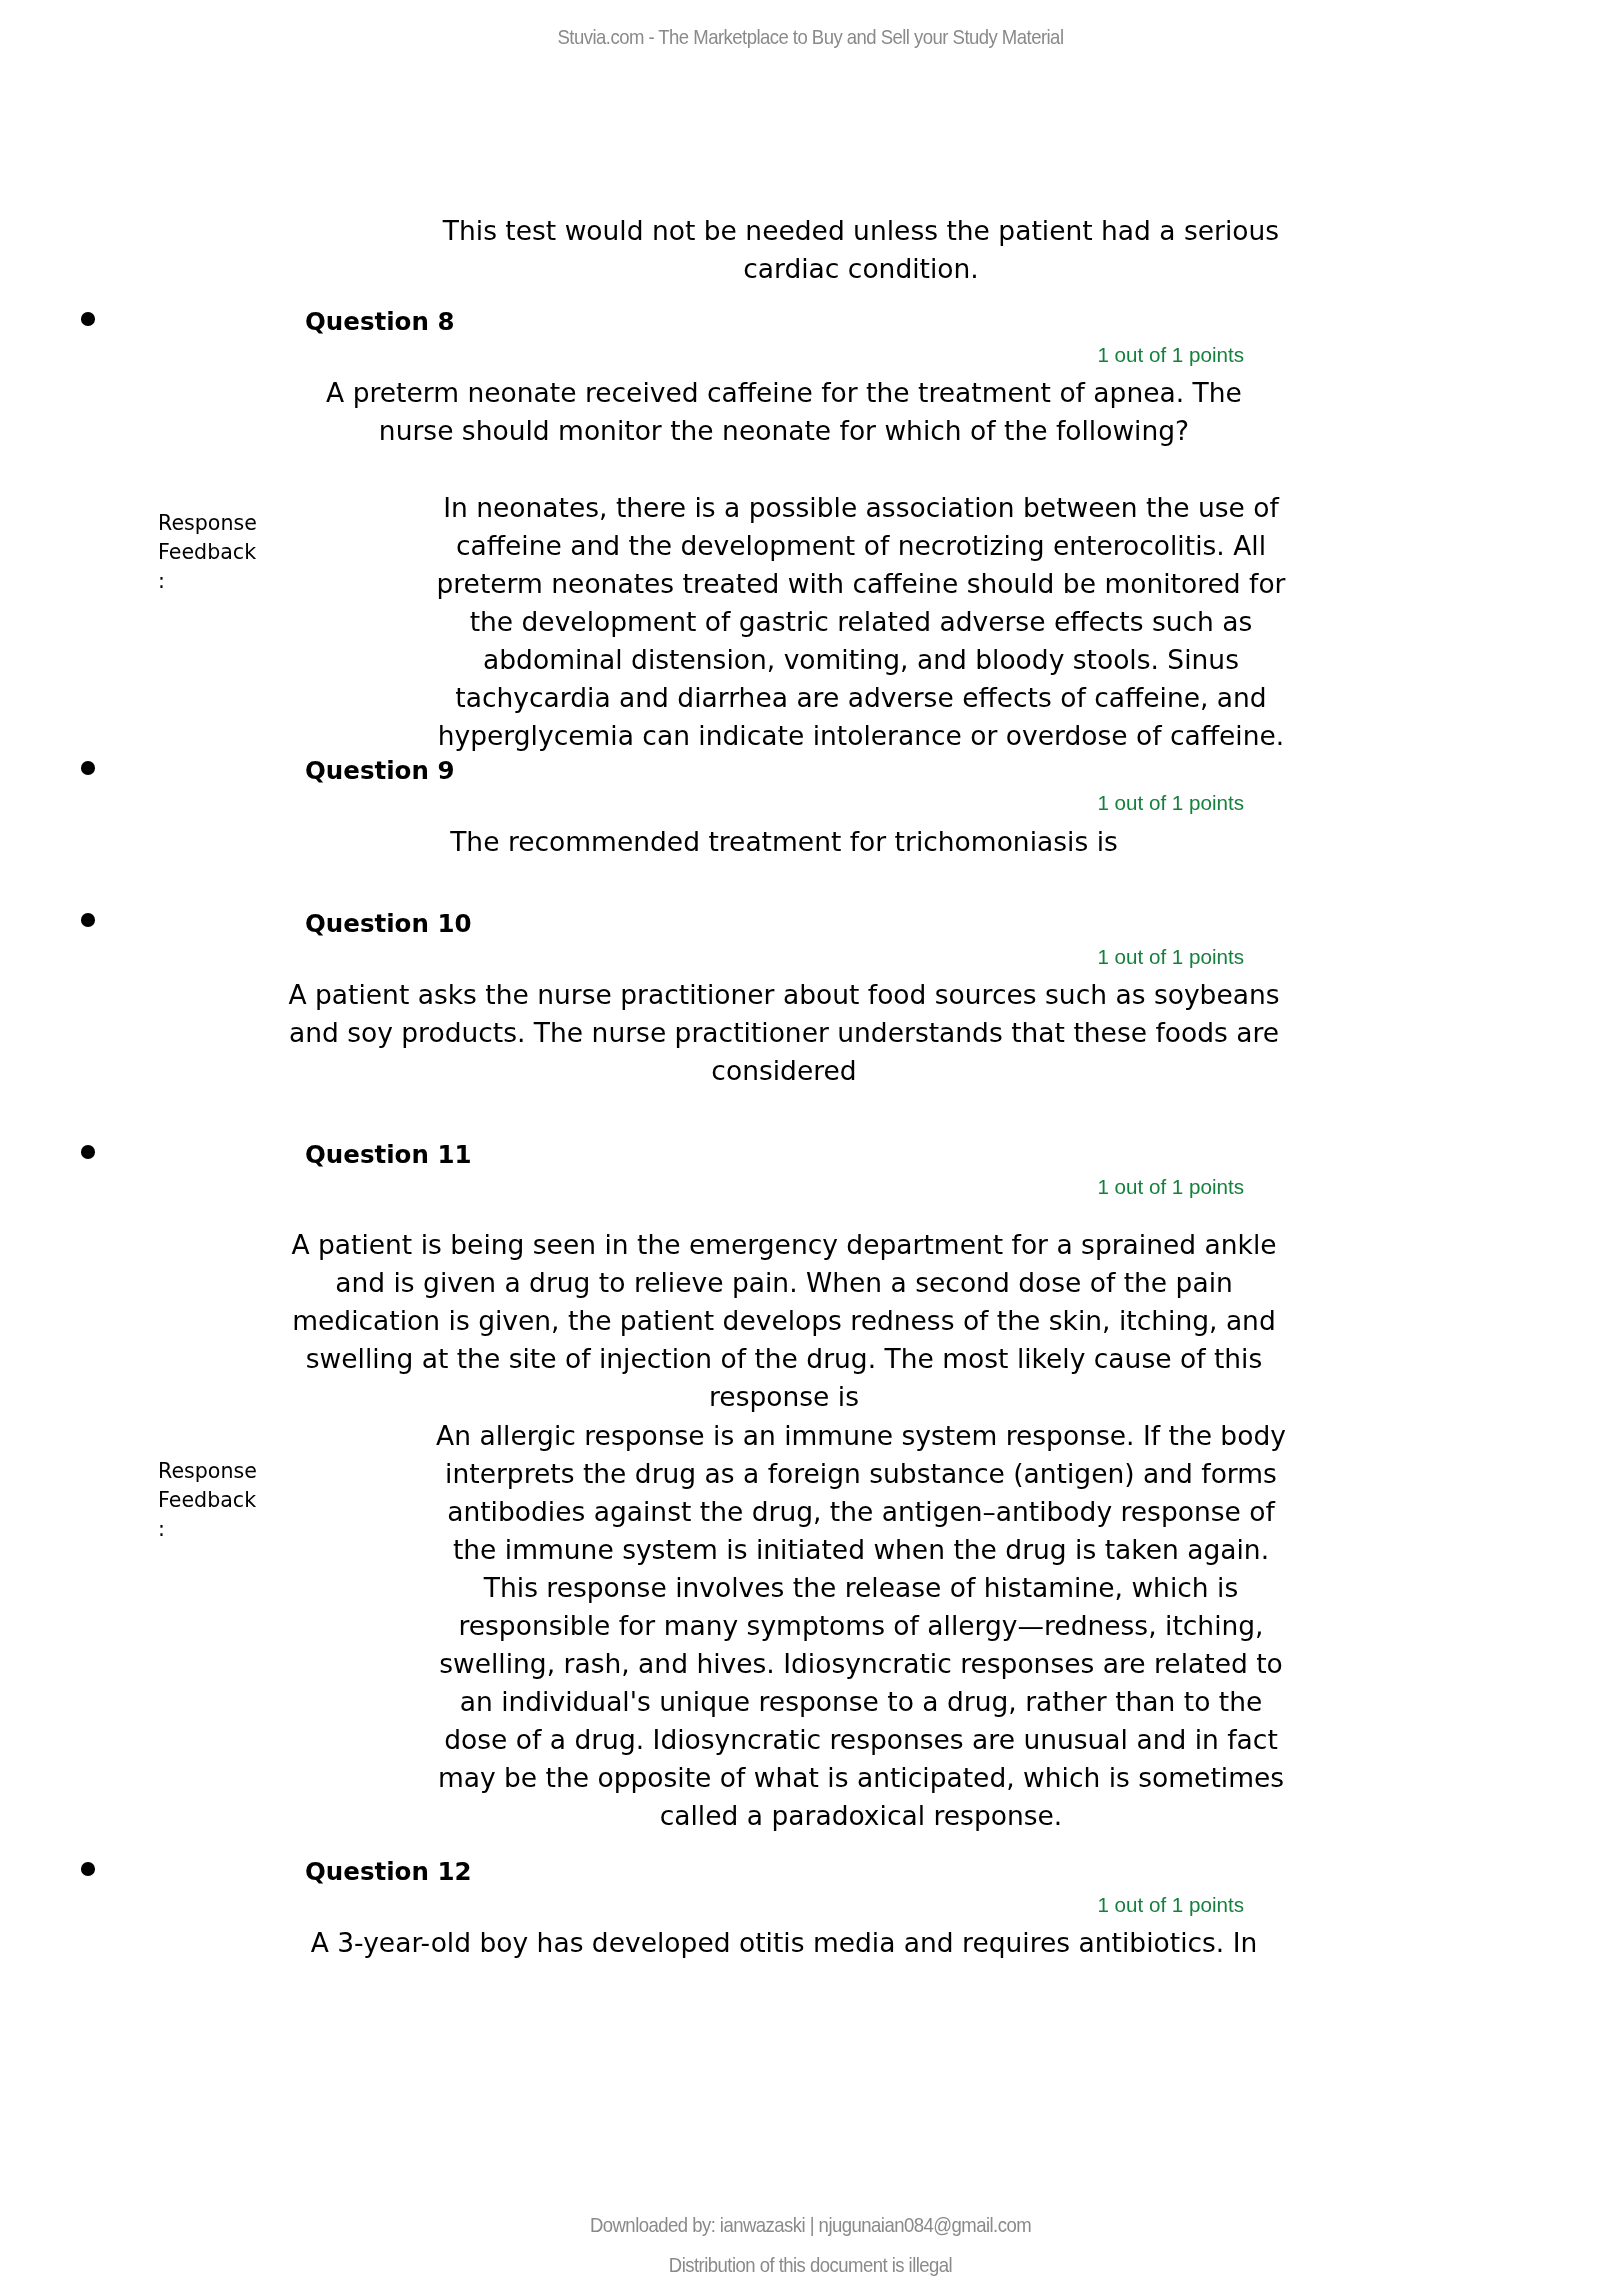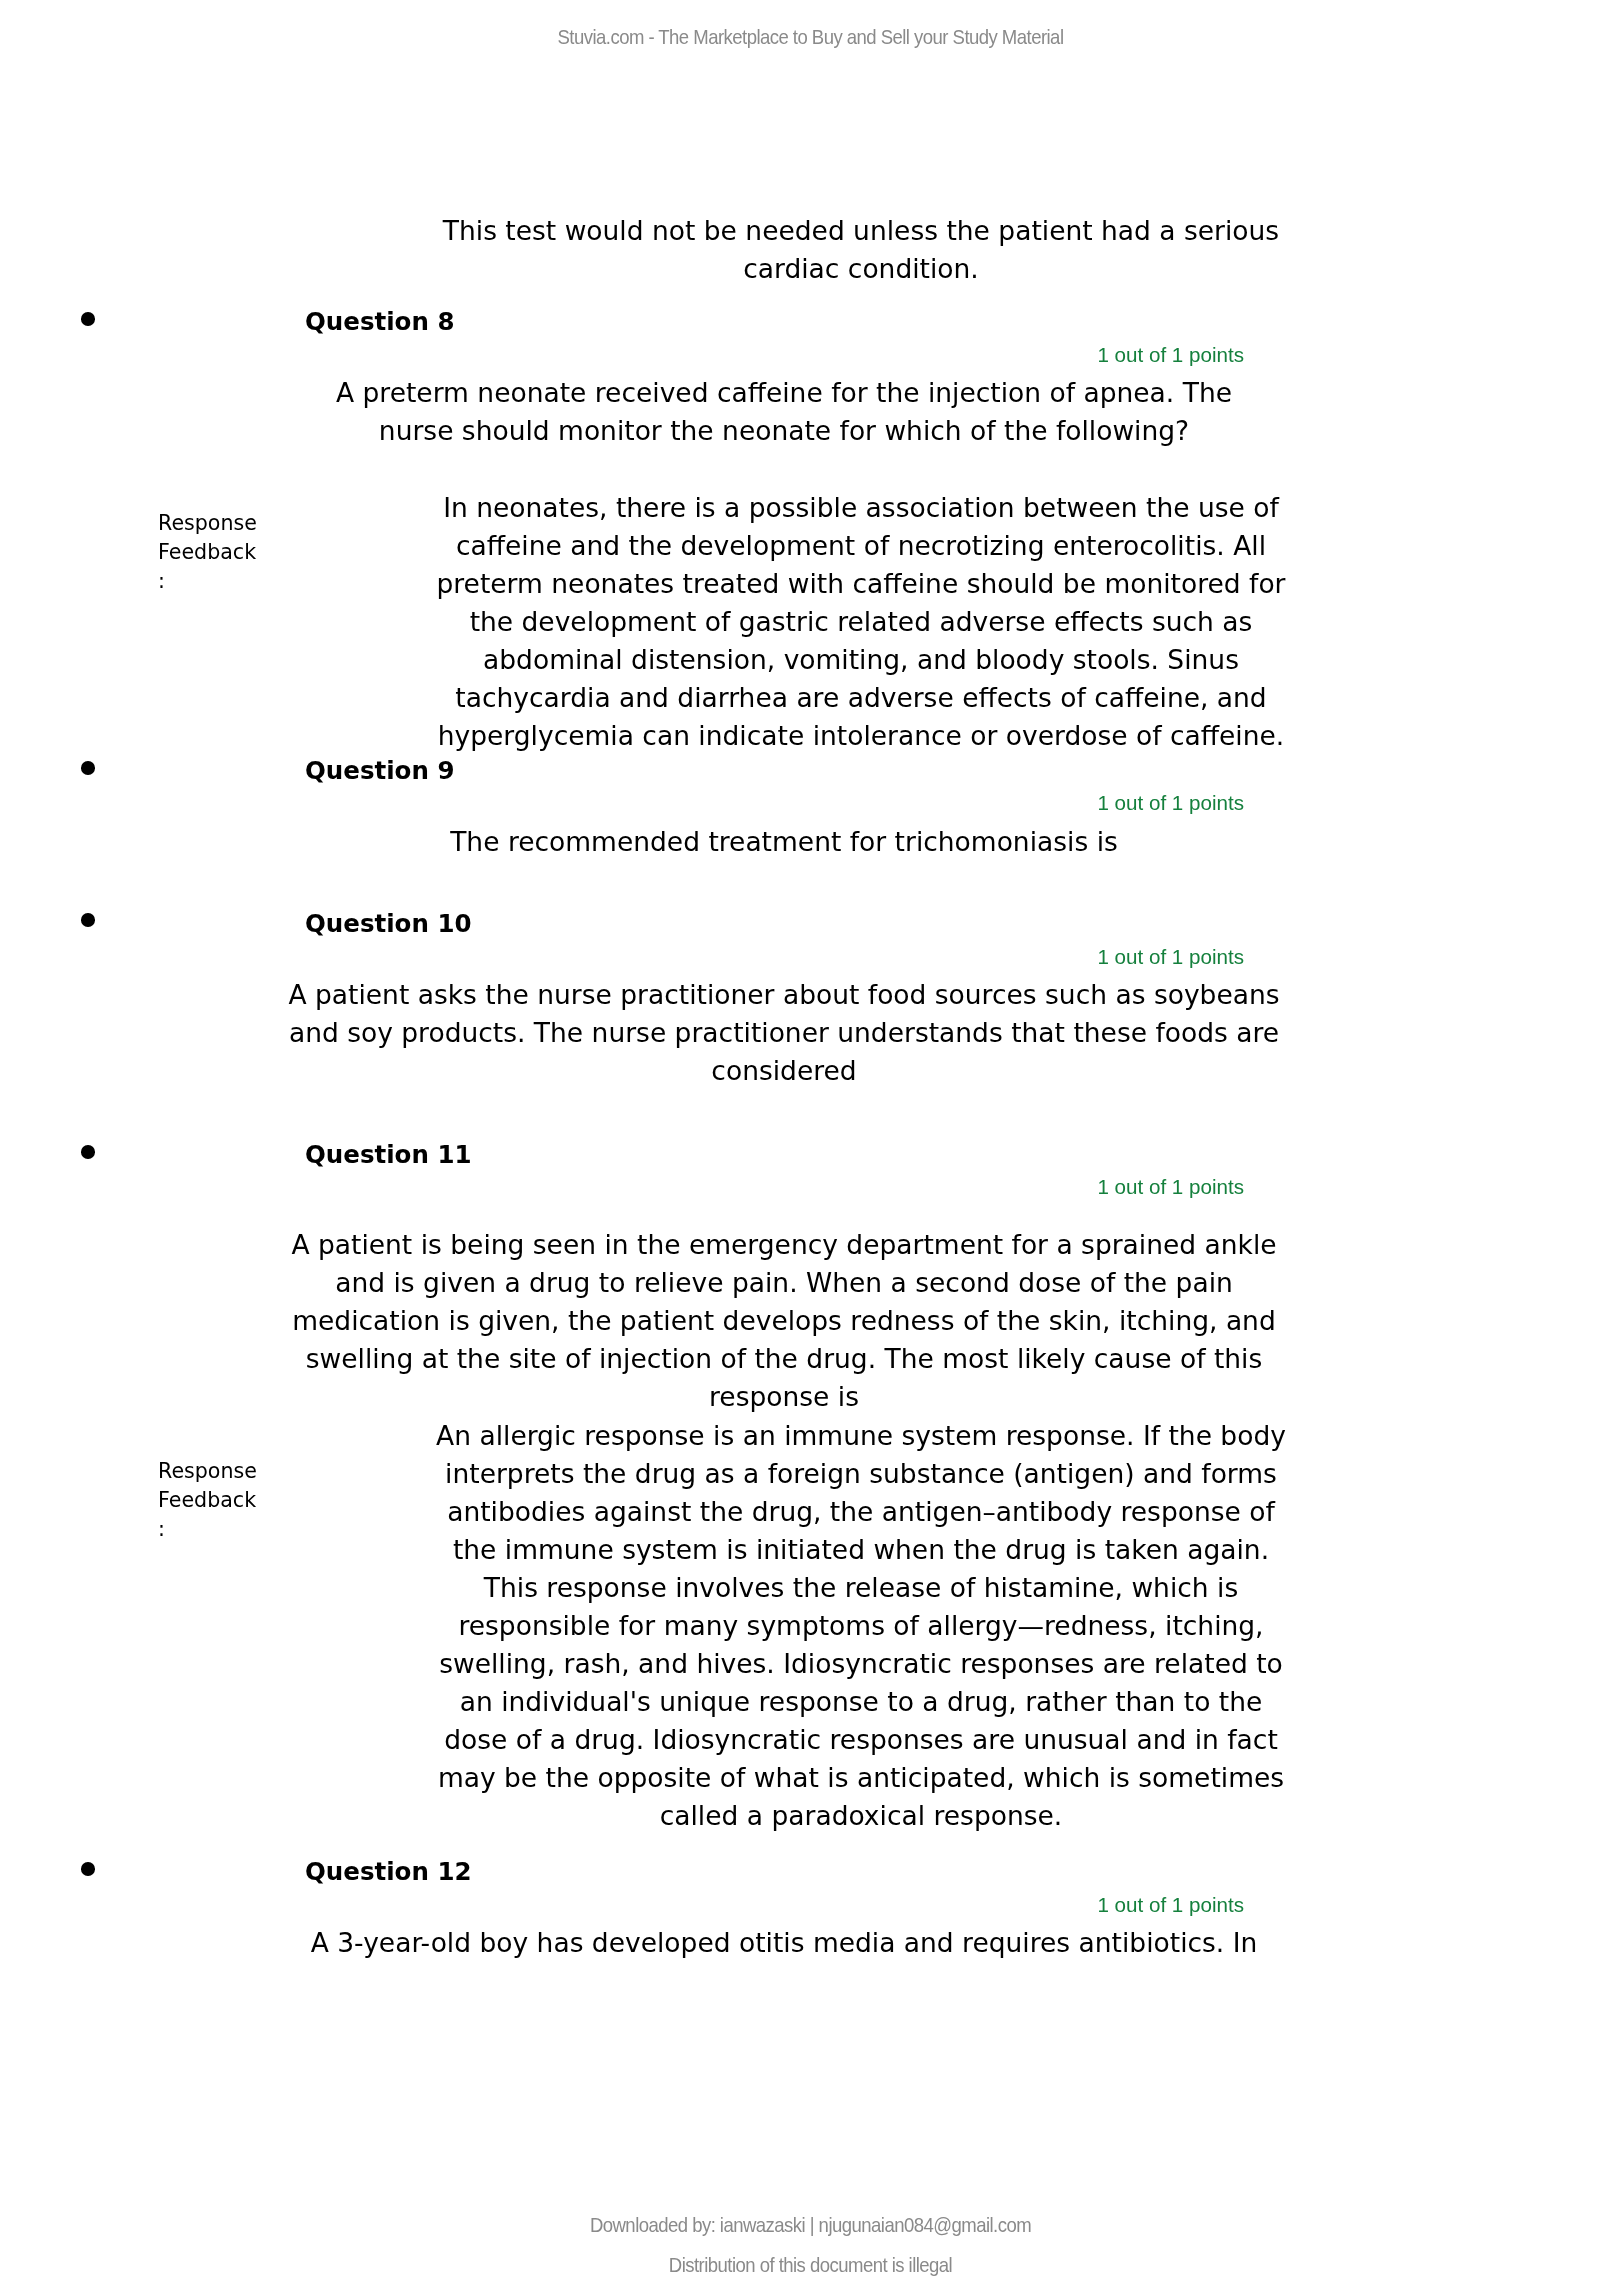--- a/index.html
+++ b/index.html
@@ -34,21 +34,21 @@
 
   <div class="hdr">Stuvia.com - The Marketplace to Buy and Sell your Study Material</div>
 
   <div class="blk body-text intro">This test would not be needed unless the patient had a serious
 cardiac condition.</div>
 
   <div>
     <div class="bullet" style="top:312px;"></div>
     <div class="qtitle" style="top:307px;">Question 8</div>
     <div class="points" style="top:342px;">1 out of 1 points</div>
-    <div class="blk body-text qtext" style="top:374px;">A preterm neonate received caffeine for the injection of apnea. The
+    <div class="blk body-text qtext" style="top:374px;">A preterm neonate received caffeine for the treatment of apnea. The
 nurse should monitor the neonate for which of the following?</div>
     <div class="fb-label" style="top:469px;">Response
 Feedback
 :</div>
     <div class="blk body-text fb-text" style="top:489px;">In neonates, there is a possible association between the use of
 caffeine and the development of necrotizing enterocolitis. All
 preterm neonates treated with caffeine should be monitored for
 the development of gastric related adverse effects such as
 abdominal distension, vomiting, and bloody stools. Sinus
 tachycardia and diarrhea are adverse effects of caffeine, and

